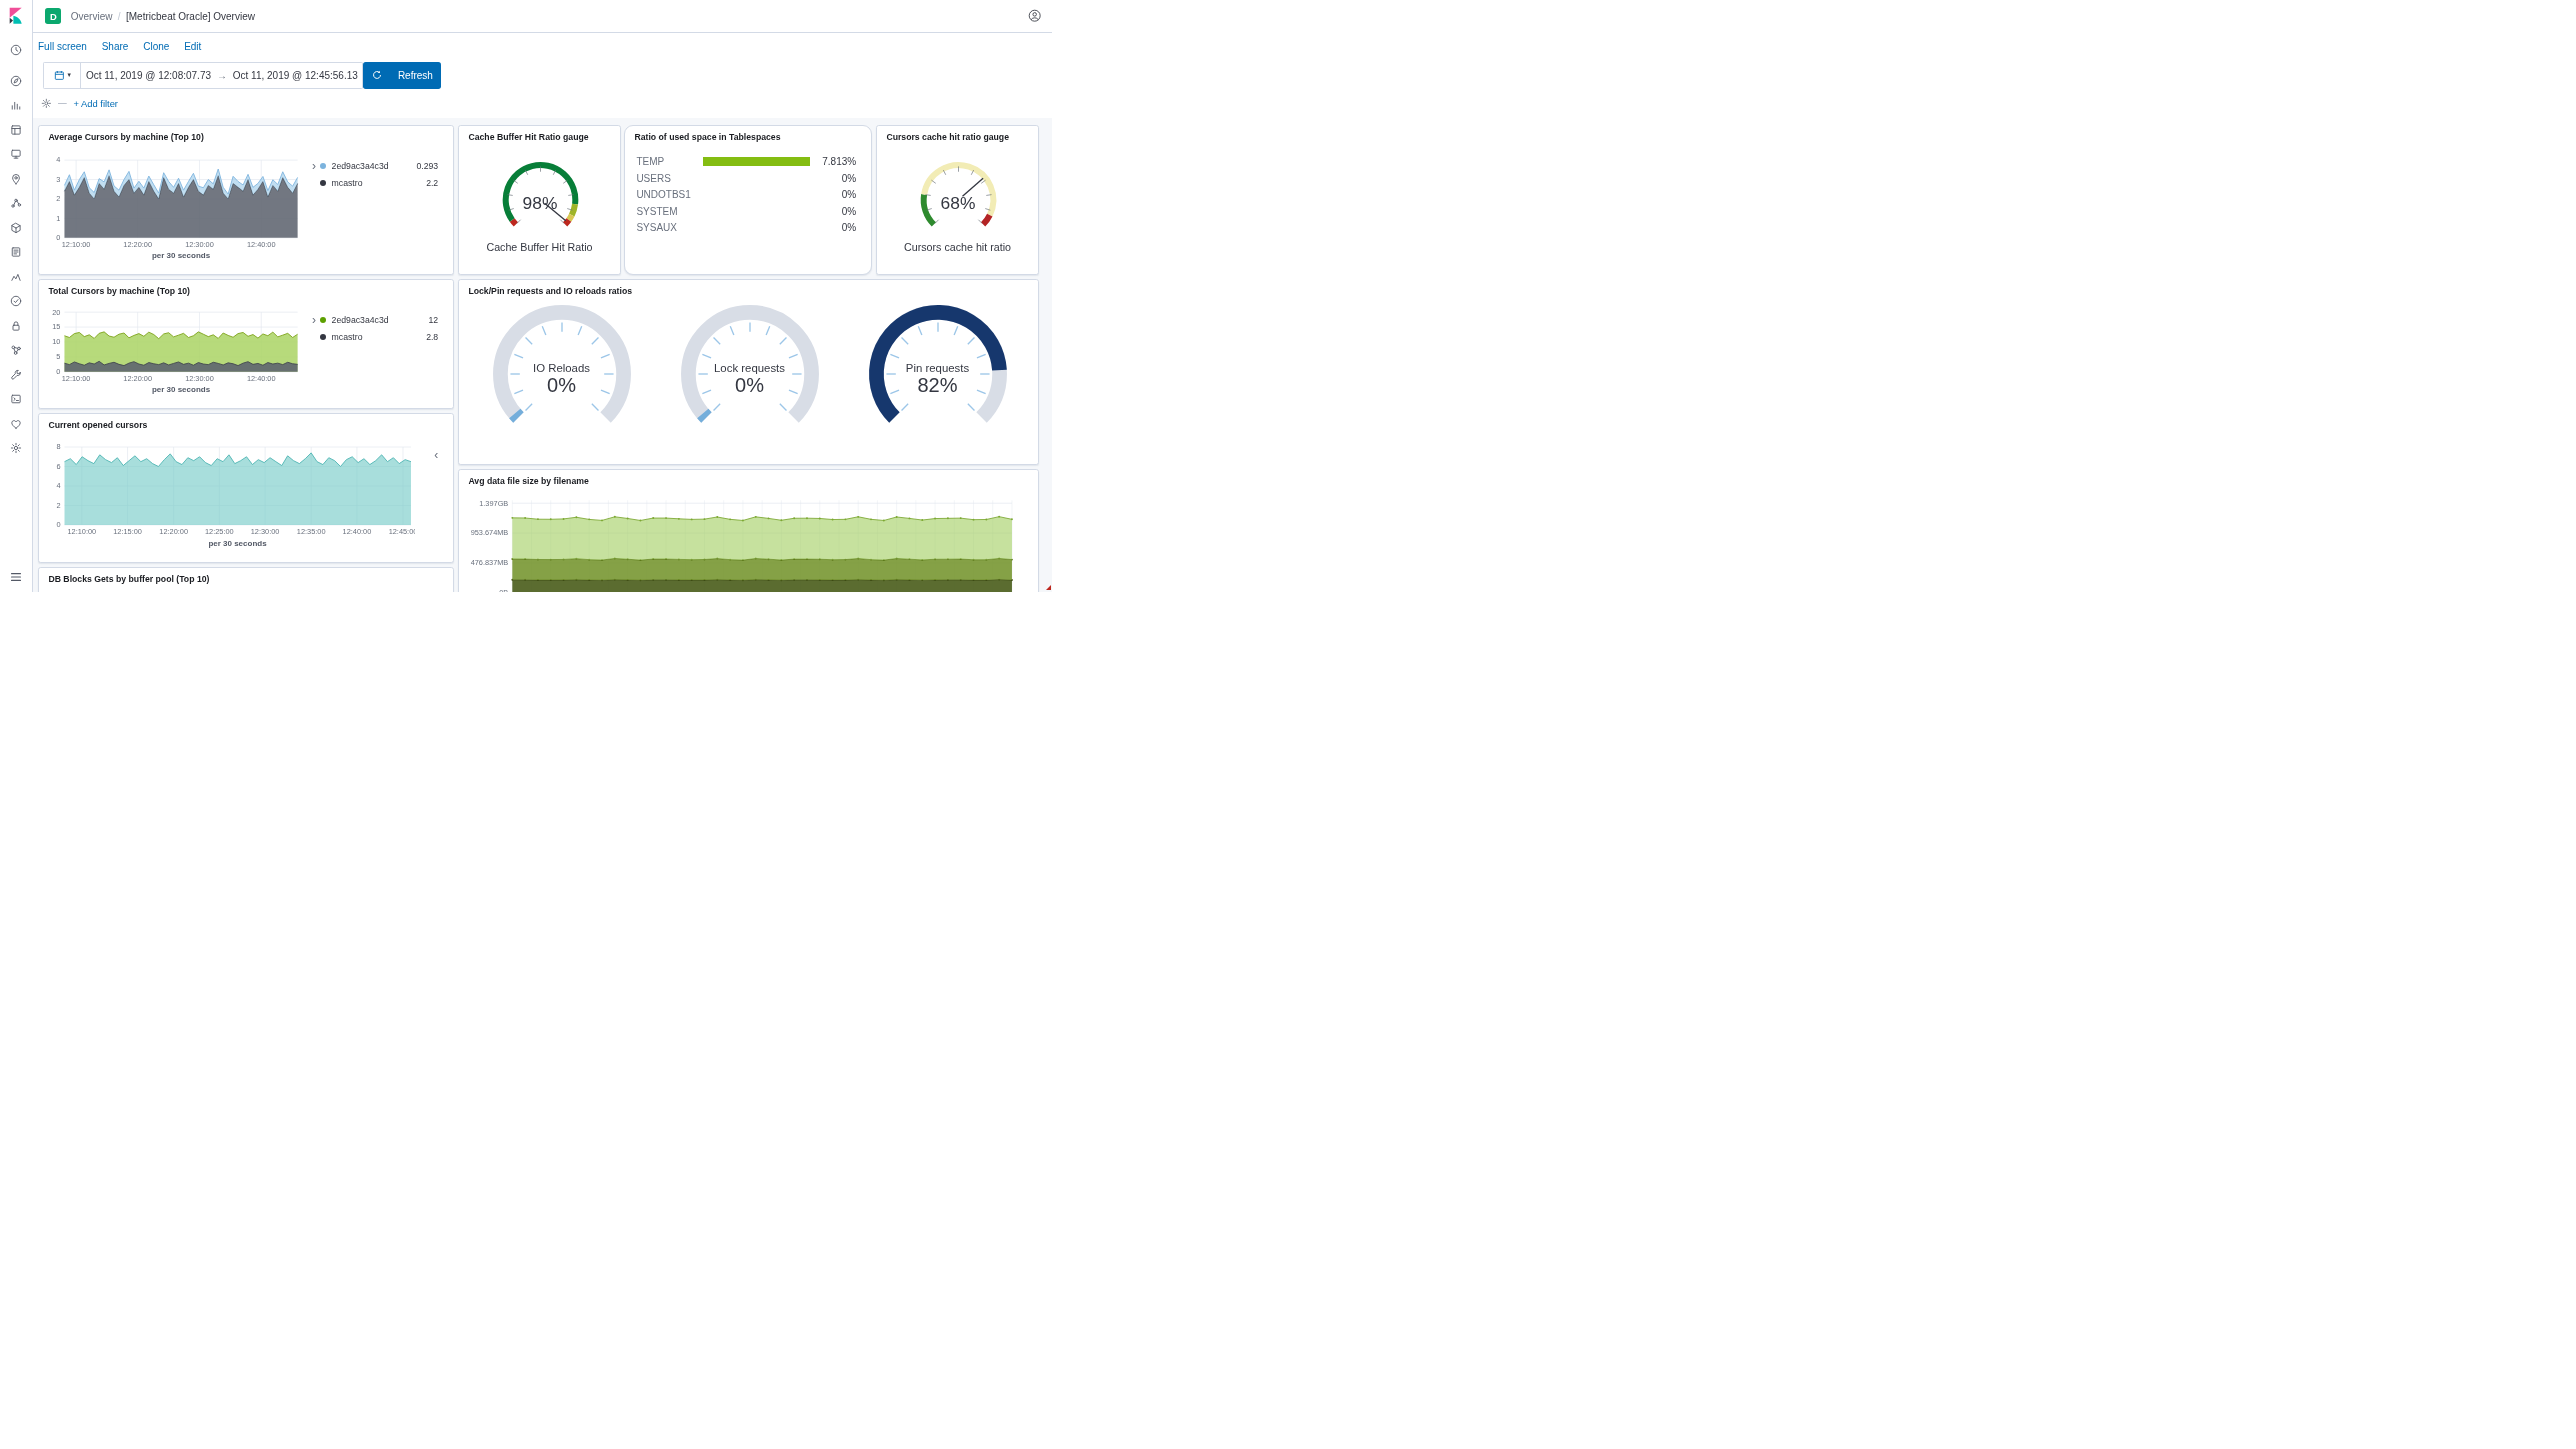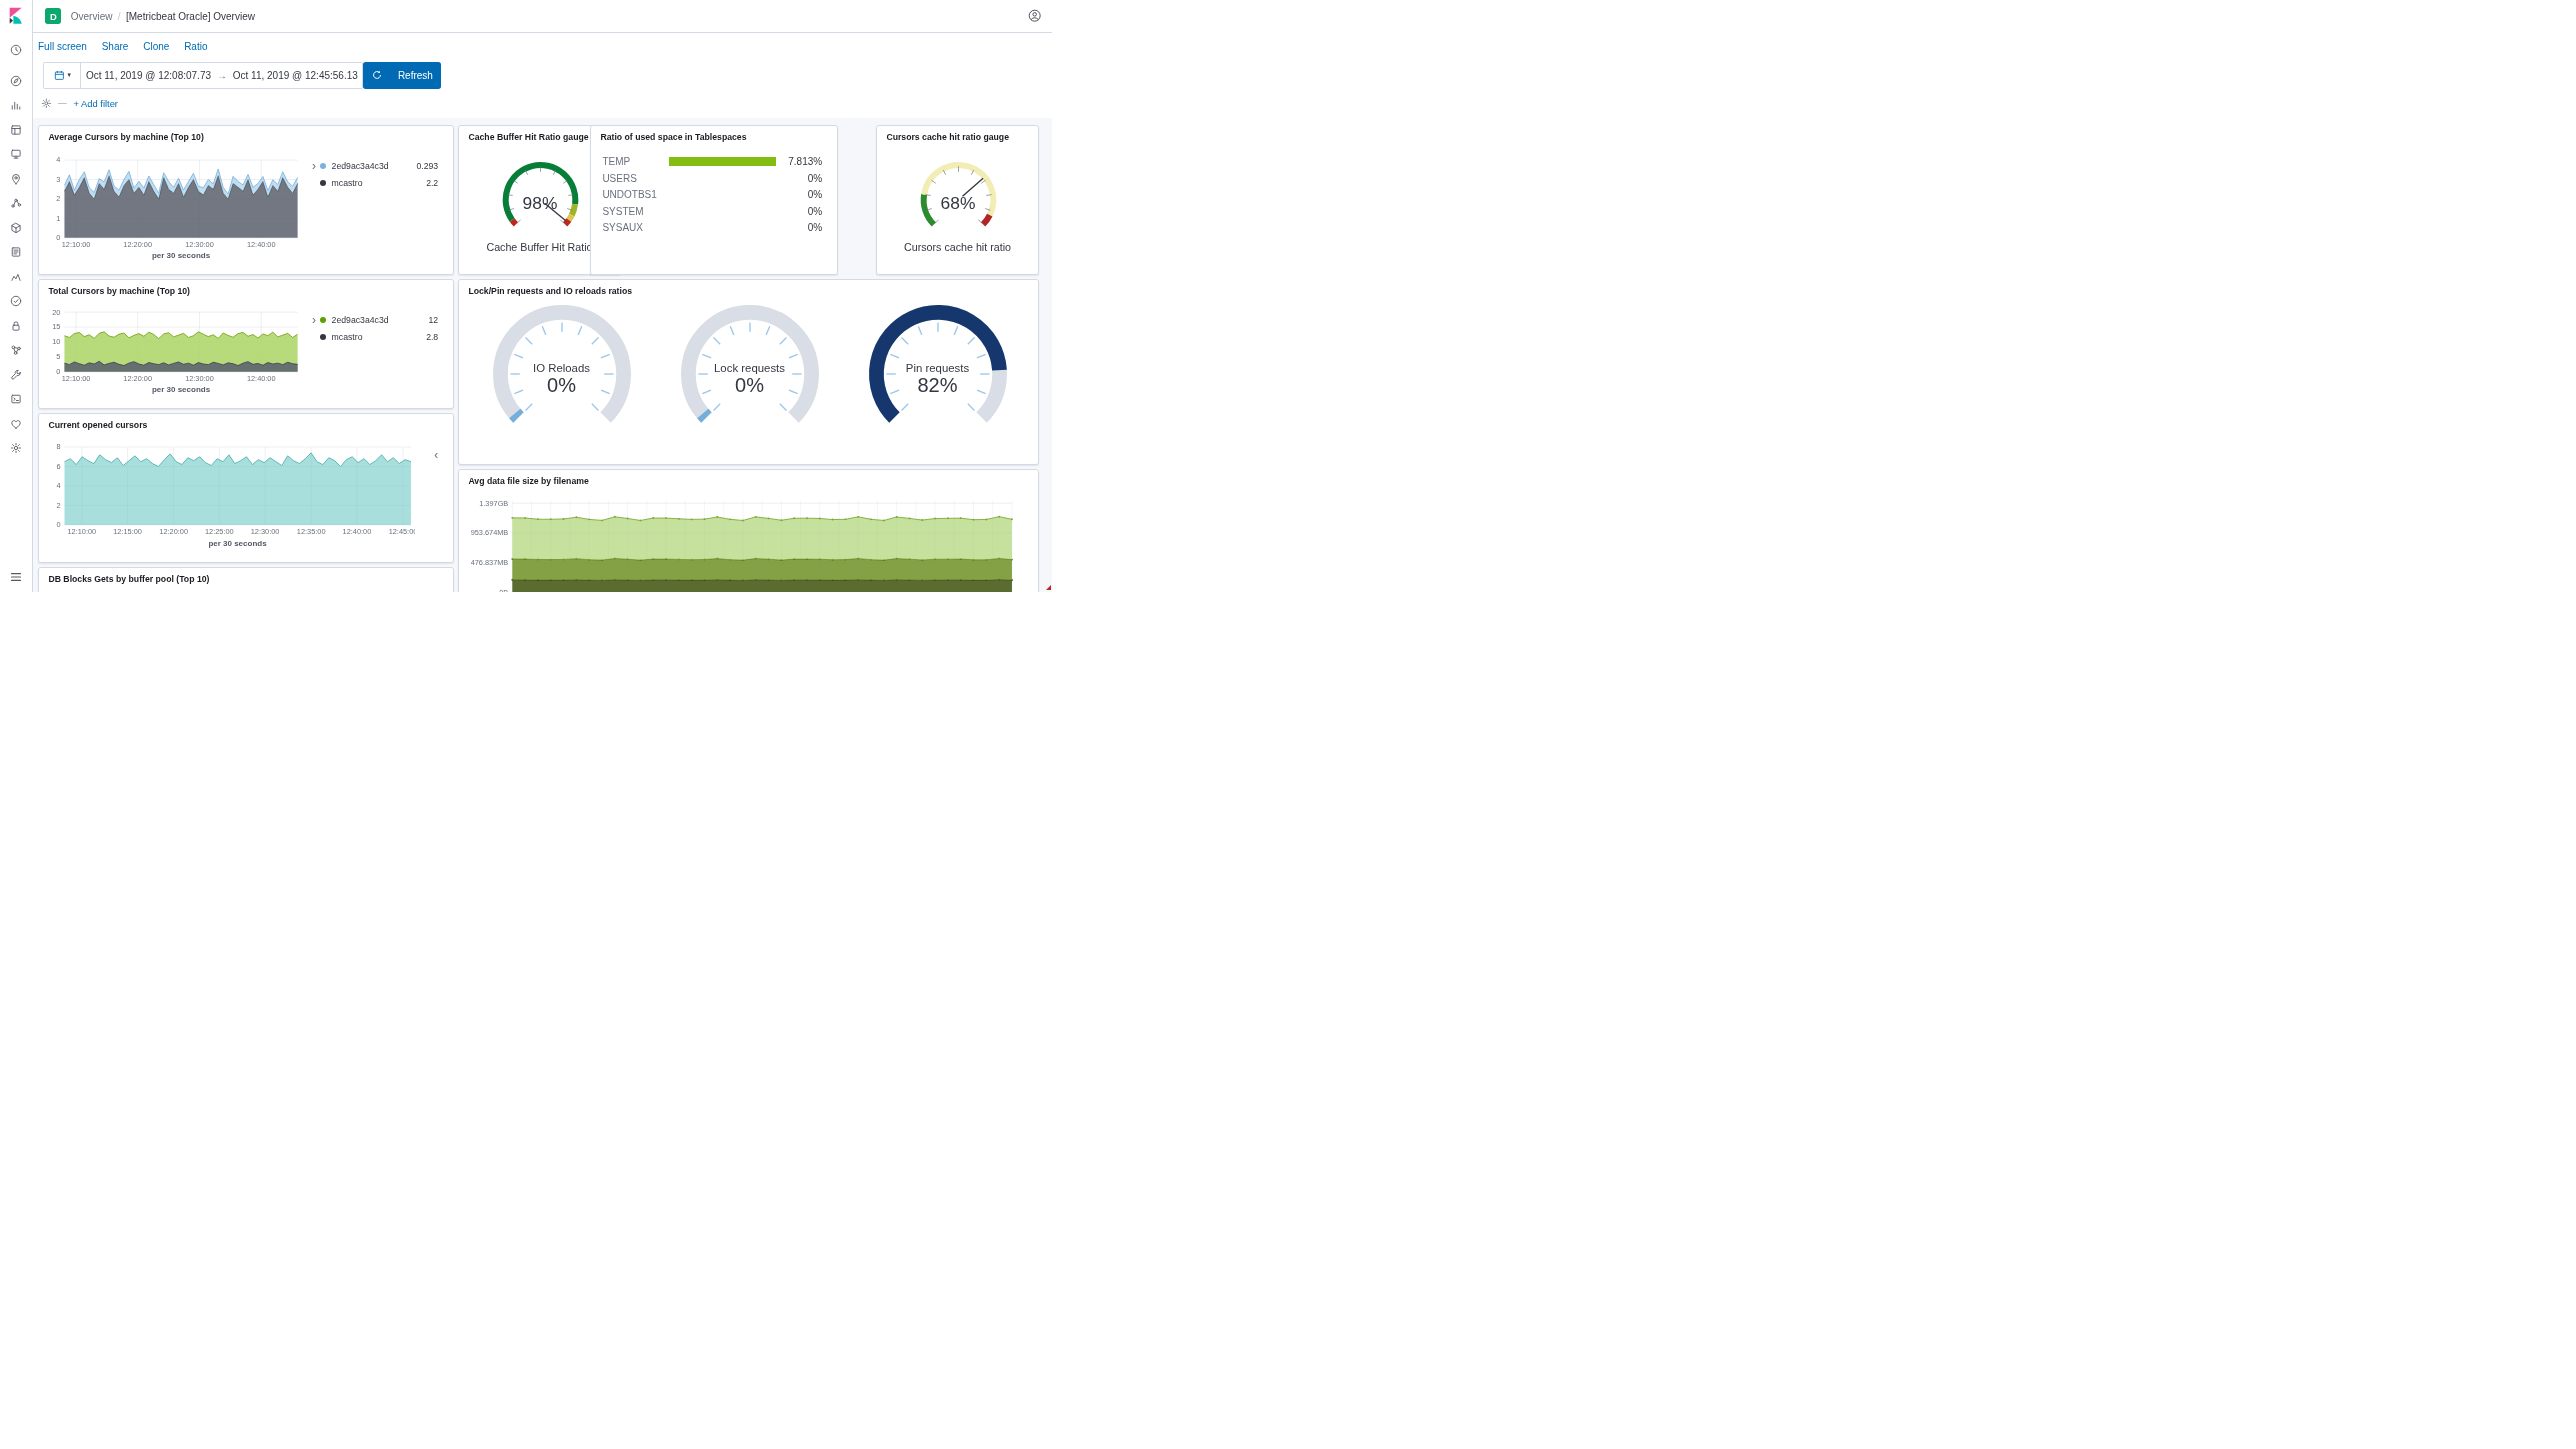--- a/index.html
+++ b/index.html
@@ -49,21 +49,21 @@
   .gear{color:#69707D;display:flex;cursor:pointer;}
   .dash-sep{color:#98A2B2;font-size:8.7px;}
   .add-filter{color:#006BB4;font-size:9.4px;cursor:pointer;}
   
   #dashboard{position:absolute;left:0;right:0;top:86px;bottom:0;background:#F5F7FA;overflow:hidden;}
   .panel{position:absolute;background:#fff;border:0.7px solid #D3DAE6;border-radius:2.7px;
          box-shadow:0 1.3px 1.3px -0.7px rgba(152,162,179,.2);}
   .panel h3{margin:0;padding:6px 9.4px 2.7px;font-size:8.7px;font-weight:700;color:#1a1c21;}
   .p1{left:6px;top:7.4px;width:414px;height:148px;}
   .p2{left:426px;top:7.4px;width:161px;height:148px;}
-  .p3{left:558px;top:7.4px;width:246px;height:148px;}
+  .p3{left:592px;top:7.4px;width:246px;height:148px;border-radius:9px;}
   .p4{left:844px;top:7.4px;width:161px;height:148px;}
   .p5{left:6px;top:161px;width:414px;height:128px;}
   .p6{left:426px;top:161px;width:579px;height:184px;}
   .p7{left:6px;top:295px;width:414px;height:148px;}
   .p8{left:426px;top:351px;width:579px;height:134px;}
   .p9{left:6px;top:449px;width:414px;height:54px;}
   .chart{position:absolute;}
   .chart svg{display:block;}
   .xlabel{position:absolute;font-size:8px;font-weight:600;color:#535966;text-align:center;}
   .legend{position:absolute;right:14.8px;top:31px;width:118px;}
@@ -230,21 +230,21 @@
       </svg>
     </div>
   </header>
 
   <div id="main">
 
     <div id="toolbar">
       <a>Full screen</a>
       <a>Share</a>
       <a>Clone</a>
-      <a>Ratio</a>
+      <a>Edit</a>
     </div>
 
     <div id="filter-row">
       <div class="date-group">
         <span class="cal-btn">
           <svg viewBox="0 0 16 16" width="10.7" height="10.7" fill="none" stroke="#006BB4" stroke-width="1.3">
             <rect x="2" y="3" width="12" height="11" rx="1"></rect>
               <path d="M2 6.5h12M5 1.5v3M11 1.5v3"></path>
           </svg>
           <span class="cal-chevron">▾</span>

